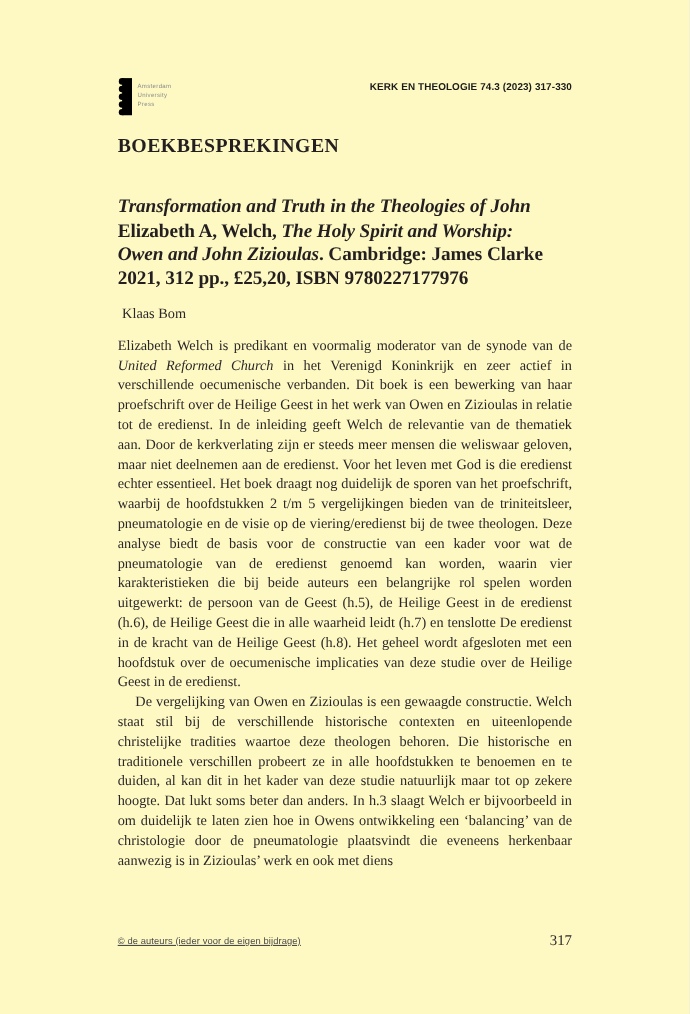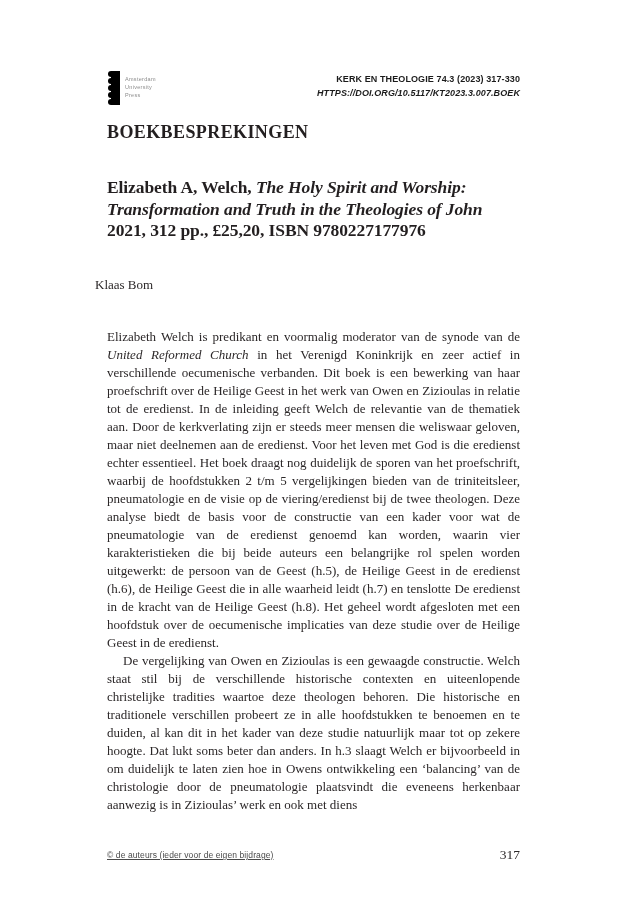--- a/index.html
+++ b/index.html
@@ -1,21 +1,21 @@
 <!DOCTYPE html>
 <html><head>
 <meta charset="utf-8">
 <style>
   * { margin: 0; padding: 0; box-sizing: border-box; }
   html, body { background: #e8e8e8; }
   .page {
     position: relative;
     width: 627px;
     height: 922px;
-    background: #ffffff;
+    background: #fef9c3;
     margin: 0 auto;
     overflow: hidden;
     font-family: "Liberation Serif", serif;
     color: #262223;
   }
   
   .logo-block {
     position: absolute;
     left: 107px;
     top: 71px;
@@ -61,30 +61,30 @@
     top: 177px;
     font-size: 17.5px;
     font-weight: bold;
     line-height: 21.5px;
     letter-spacing: -0.1px;
     color: #231f20;
   }
   .title-line { white-space: nowrap; }
   .author {
     position: absolute;
-    left: 95px;
+    left: 111px;
     top: 277px;
     font-size: 13px;
     color: #2b2728;
   }
   
   .body-text {
     position: absolute;
     left: 107px;
-    top: 328px;
+    top: 305px;
     width: 413px;
     font-size: 13px;
     line-height: 18px;
     text-align: justify;
     color: #2b2728;
   }
   .body-text p { margin: 0; }
   .body-text p.indent { text-indent: 16px; }
   .it { font-style: italic; }
   
@@ -123,28 +123,28 @@
     </svg>
     <div class="logo-text">
         <div>Amsterdam</div>
         <div>University</div>
         <div>Press</div>
       </div>
   </div>
 
   <div class="header-right">
     <div class="ref">KERK EN THEOLOGIE 74.3 (2023) 317-330</div>
-    <div class="doi">HTTPS://DOI.ORG/10.5117/KT2023.3.007.BOEK</div>
   </div>
 
   <div class="section-heading">BOEKBESPREKINGEN</div>
 
   <div class="review-title">
+      <div class="title-line"><span class="it">Transformation and Truth in the Theologies of John</span></div>
       <div class="title-line"><span>Elizabeth A, Welch, </span><span class="it">The Holy Spirit and Worship:</span></div>
-      <div class="title-line"><span class="it">Transformation and Truth in the Theologies of John</span></div>
+      <div class="title-line"><span class="it">Owen and John Zizioulas</span><span>. Cambridge: James Clarke</span></div>
       <div class="title-line"><span>2021, 312 pp., £25,20, ISBN 9780227177976</span></div>
     </div>
 
   <div class="author">Klaas Bom</div>
 
   <div class="body-text">
       <p><span>Elizabeth Welch is predikant en voormalig moderator van de synode van de </span><span class="it">United Reformed Church</span><span> in het Verenigd Koninkrijk en zeer actief in verschillende oecumenische verbanden. Dit boek is een bewerking van haar proefschrift over de Heilige Geest in het werk van Owen en Zizioulas in relatie tot de eredienst. In de inleiding geeft Welch de relevantie van de thematiek aan. Door de kerkverlating zijn er steeds meer mensen die weliswaar geloven, maar niet deelnemen aan de eredienst. Voor het leven met God is die eredienst echter essentieel. Het boek draagt nog duidelijk de sporen van het proefschrift, waarbij de hoofdstukken 2 t/m 5 vergelijkingen bieden van de triniteitsleer, pneumatologie en de visie op de viering/eredienst bij de twee theologen. Deze analyse biedt de basis voor de constructie van een kader voor wat de pneumatologie van de eredienst genoemd kan worden, waarin vier karakteristieken die bij beide auteurs een belangrijke rol spelen worden uitgewerkt: de persoon van de Geest (h.5), de Heilige Geest in de eredienst (h.6), de Heilige Geest die in alle waarheid leidt (h.7) en tenslotte De eredienst in de kracht van de Heilige Geest (h.8). Het geheel wordt afgesloten met een hoofdstuk over de oecumenische implicaties van deze studie over de Heilige Geest in de eredienst.</span></p>
       <p class="indent"><span>De vergelijking van Owen en Zizioulas is een gewaagde constructie. Welch staat stil bij de verschillende historische contexten en uiteenlopende christelijke tradities waartoe deze theologen behoren. Die historische en traditionele verschillen probeert ze in alle hoofdstukken te benoemen en te duiden, al kan dit in het kader van deze studie natuurlijk maar tot op zekere hoogte. Dat lukt soms beter dan anders. In h.3 slaagt Welch er bijvoorbeeld in om duidelijk te laten zien hoe in Owens ontwikkeling een ‘balancing’ van de christologie door de pneumatologie plaatsvindt die eveneens herkenbaar aanwezig is in Zizioulas’ werk en ook met diens</span></p>
     </div>
 

